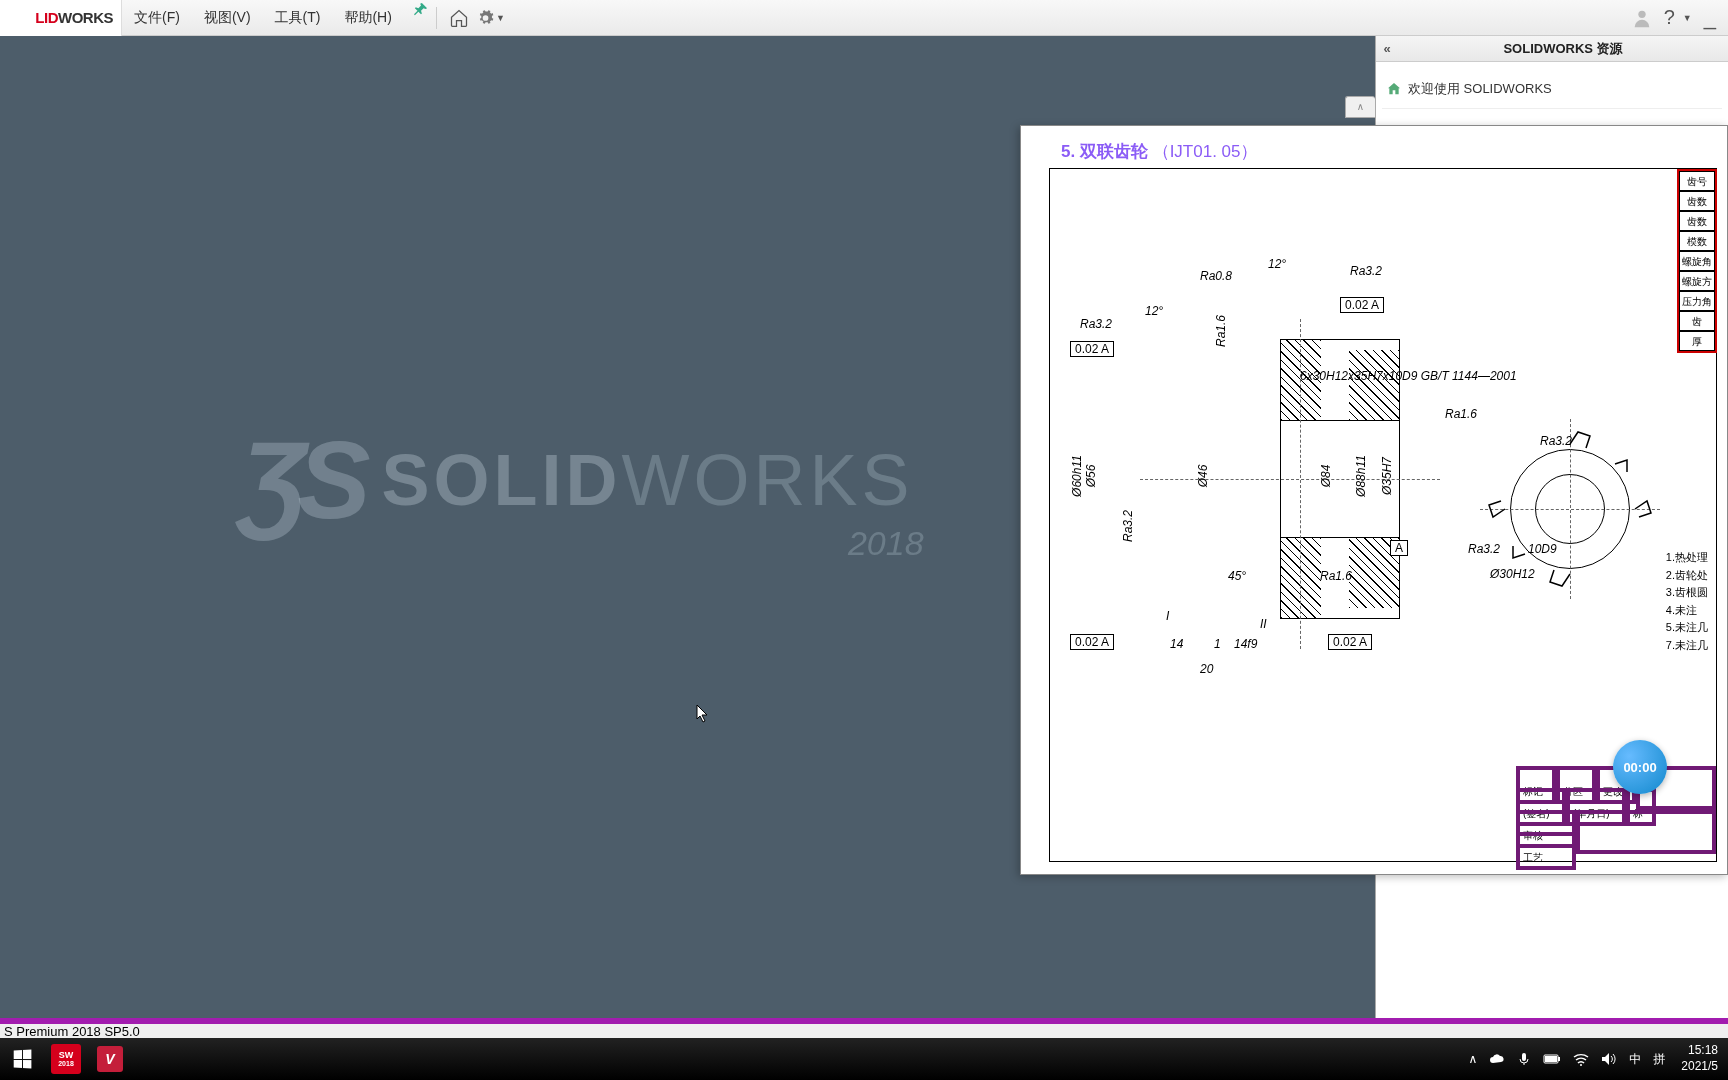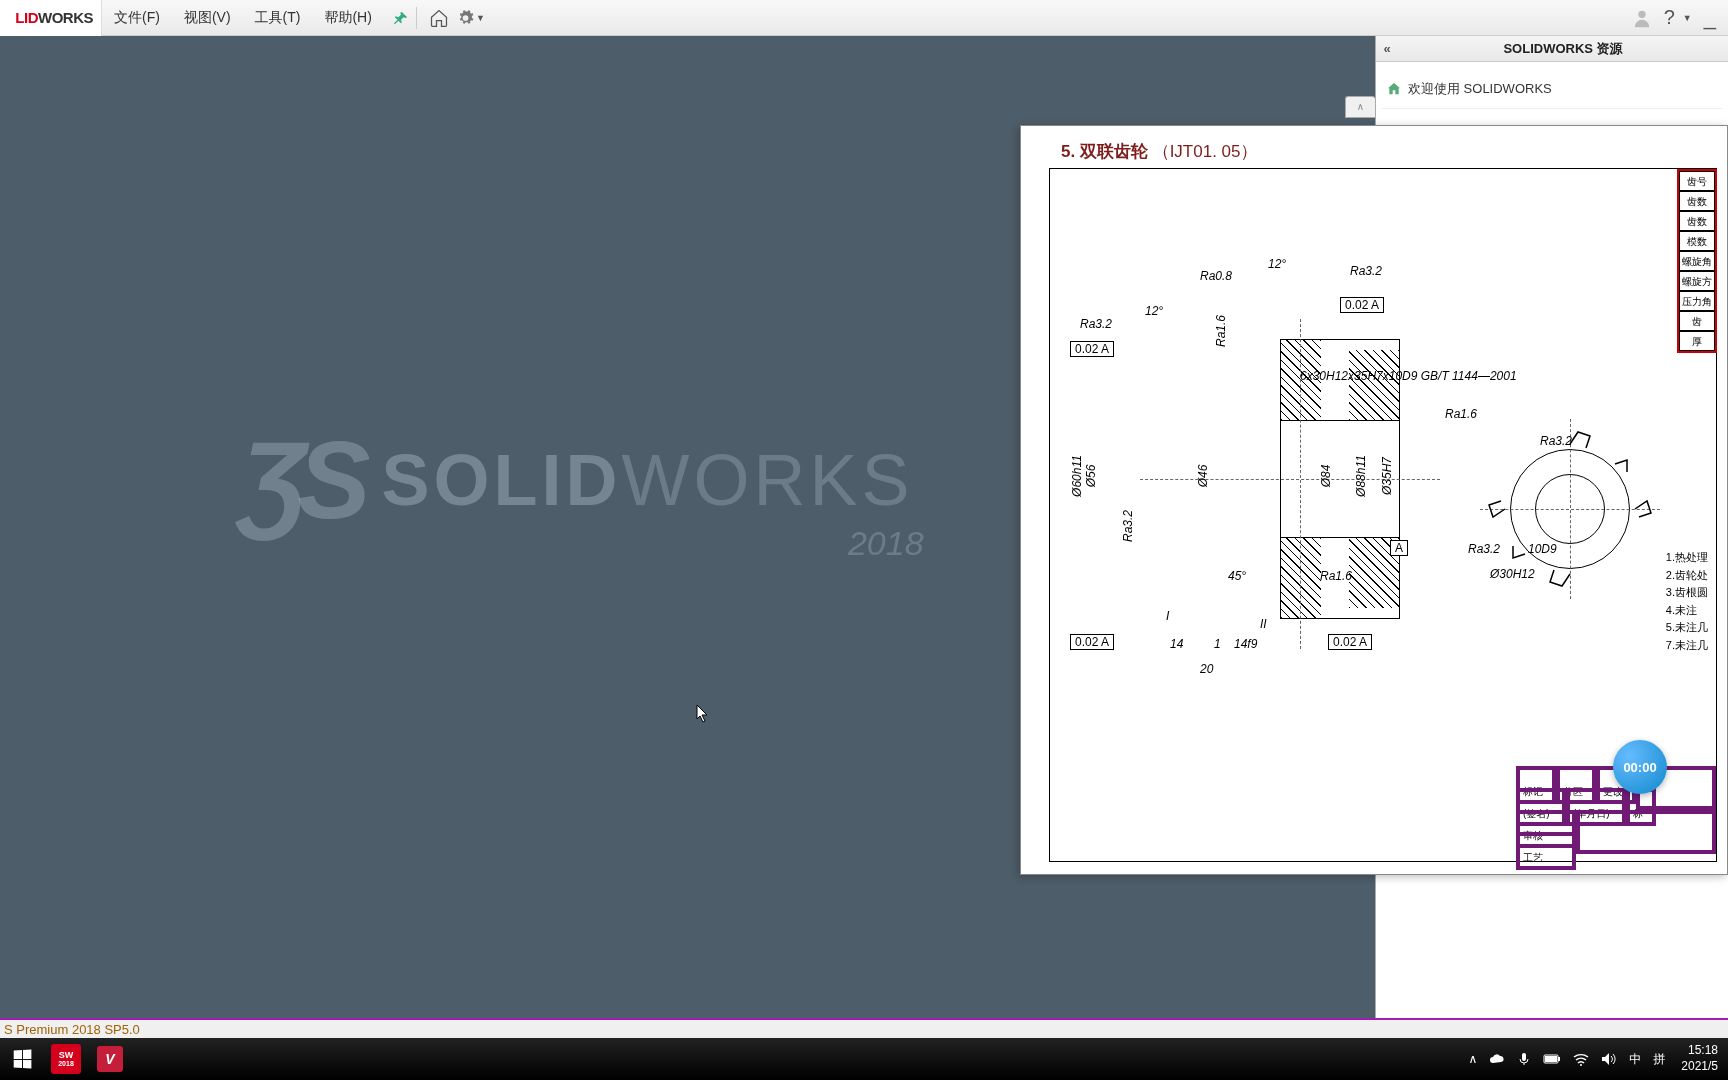--- a/index.html
+++ b/index.html
@@ -1,24 +1,24 @@
 <!DOCTYPE html>
 <html><head>
 <meta charset="utf-8">
 <style>
   * { margin: 0; padding: 0; box-sizing: border-box; }
   html, body { width: 1728px; height: 1080px; font-family: "Microsoft YaHei", Arial, sans-serif; overflow: hidden; background: #2b3a4a; }
   
   
   .menubar { position: absolute; top: 0; left: 0; right: 0; height: 36px; background: linear-gradient(#f8f8f8, #eaeaea); border-bottom: 1px solid #ccc; display: flex; align-items: center; font-size: 14px; }
-  .logo-box { width: 102px; height: 36px; background: #fff; display: flex; align-items: center; justify-content: flex-end; padding-right: 8px; border-right: 1px solid #ddd; }
+  .logo-box { width: 122px; height: 36px; background: #fff; display: flex; align-items: center; justify-content: flex-end; padding-right: 8px; border-right: 1px solid #ddd; }
   .logo-text { font-weight: bold; font-size: 15px; letter-spacing: -0.5px; }
   .logo-red { color: #d5001c; }
   .logo-dark { color: #333; }
-  .menu-items { display: flex; height: 100%; align-items: center; }
+  .menu-items { display: flex; height: 100%; align-items: flex-start; }
   .menu-item { padding: 0 12px; height: 100%; display: flex; align-items: center; color: #333; cursor: pointer; }
   .pin-icon { width: 18px; height: 18px; margin-left: 8px; display: flex; align-items: center; justify-content: center; color: #4a8; font-size: 14px; }
   .toolbar-sep { width: 1px; height: 22px; background: #ccc; margin: 0 6px; }
   .tb-icon { width: 28px; height: 28px; display:flex; align-items:center; justify-content:center; margin: 0 2px; cursor: pointer; border-radius: 3px; }
   .home-svg { width: 20px; height: 20px; }
   .gear-svg { width: 18px; height: 18px; }
   .dropdown-caret { font-size: 9px; color: #555; margin-left: 2px; }
   .menu-right { margin-left: auto; display: flex; align-items: center; padding-right: 8px; }
   .user-icon { width: 22px; height: 22px; color: #888; }
   .help-q { font-size: 20px; color: #555; padding: 0 6px; cursor: pointer; }
@@ -38,21 +38,21 @@
   .panel-collapse { width: 22px; text-align: center; font-size: 13px; color: #555; cursor: pointer; }
   .panel-title { flex: 1; text-align: center; }
   .panel-body { padding: 8px 6px; }
   .welcome-row { display: flex; align-items: center; gap: 6px; font-size: 13px; color: #333; padding: 10px 4px; border-bottom: 1px solid #eee; }
   .house-icon { width: 16px; height: 16px; color: #5a7; }
   .mini-tab { position: absolute; bottom: 0; left: -22px; width: 22px; height: 60px; background: #f0f0f0; border: 1px solid #aaa; border-right: none; border-radius: 3px 0 0 3px; }
   .mini-chevron { text-align: center; padding-top: 4px; color: #888; font-size: 10px; }
   
   
   .drawing-doc { position: absolute; left: 1020px; top: 125px; width: 708px; height: 750px; background: #fff; border: 1px solid #888; box-shadow: -2px 2px 8px rgba(0,0,0,0.25); }
-  .doc-title { position: absolute; top: 14px; left: 40px; font-size: 17px; color: #7f1d1d; }
+  .doc-title { position: absolute; top: 14px; left: 40px; font-size: 17px; color: #8b5cf6; }
   .doc-title b { font-weight: bold; }
   .drawing-frame { position: absolute; top: 42px; left: 28px; right: 10px; bottom: 12px; border: 1.5px solid #000; }
   .dim-label { position: absolute; font-size: 12px; font-style: italic; color: #000; white-space: nowrap; }
   .dim-box { border: 1px solid #000; padding: 0 4px; font-style: normal; background: #fff; }
   
   
   .gear-section { position: absolute; left: 130px; top: 120px; width: 240px; height: 380px; }
   .gear-body { position: absolute; left: 100px; top: 50px; width: 120px; height: 280px; border: 1.5px solid #000; background: #fff; }
   .hatch { position: absolute; background: repeating-linear-gradient(45deg, #000 0, #000 1px, transparent 1px, transparent 6px); }
   .centerline-h { position: absolute; border-top: 1px dashed #666; }
@@ -66,21 +66,21 @@
   
   .param-table { position: absolute; top: 0; right: -1px; border: 2px solid #c00; }
   .param-row { display: flex; }
   .param-cell { border: 0.5px solid #000; width: 36px; height: 20px; font-size: 10px; text-align: center; line-height: 20px; }
   
   .note-list { position: absolute; right: 8px; top: 380px; font-size: 11px; line-height: 1.6; }
   
   .blue-badge { position: absolute; right: 60px; bottom: 80px; width: 54px; height: 54px; border-radius: 50%; background: radial-gradient(circle at 30% 30%, #6bf, #18c); color: #fff; font-size: 13px; font-weight: bold; display: flex; align-items: center; justify-content: center; box-shadow: 0 2px 6px rgba(0,0,0,0.3); }
   
   
-  .statusbar { position: absolute; left: 0; right: 0; bottom: 42px; height: 20px; background: #f0f0f0; border-top: 2px solid #a21caf; font-size: 13px; color: #a16207; display: flex; align-items: center; padding-left: 4px; }
+  .statusbar { position: absolute; left: 0; right: 0; bottom: 42px; height: 20px; background: #f0f0f0; border-top: 6px solid #a21caf; font-size: 13px; color: #000000; display: flex; align-items: center; padding-left: 4px; }
   
   
   .taskbar { position: absolute; left: 0; right: 0; bottom: 0; height: 42px; background: linear-gradient(#222, #000); display: flex; align-items: center; }
   .task-icon { width: 42px; height: 38px; margin: 0 1px; display: flex; align-items: center; justify-content: center; cursor: pointer; }
   .win-logo { display: grid; grid-template: 1fr 1fr / 1fr 1fr; gap: 1px; width: 18px; height: 18px; transform: perspective(30px) rotateY(-12deg); }
   .win-logo div { background: #fff; }
   .sw-task { background: #d5001c; color: #fff; width: 30px; height: 30px; border-radius: 3px; font-size: 9px; font-weight: bold; display:flex; flex-direction:column; align-items:center; justify-content:center; line-height:1; }
   .systray { margin-left: auto; display: flex; align-items: center; color: #fff; font-size: 12px; height: 100%; }
   .tray-icon { padding: 0 6px; height: 100%; display: flex; align-items: center; cursor: pointer; }
   .clock-block { text-align: right; padding: 0 10px; line-height: 1.3; }

